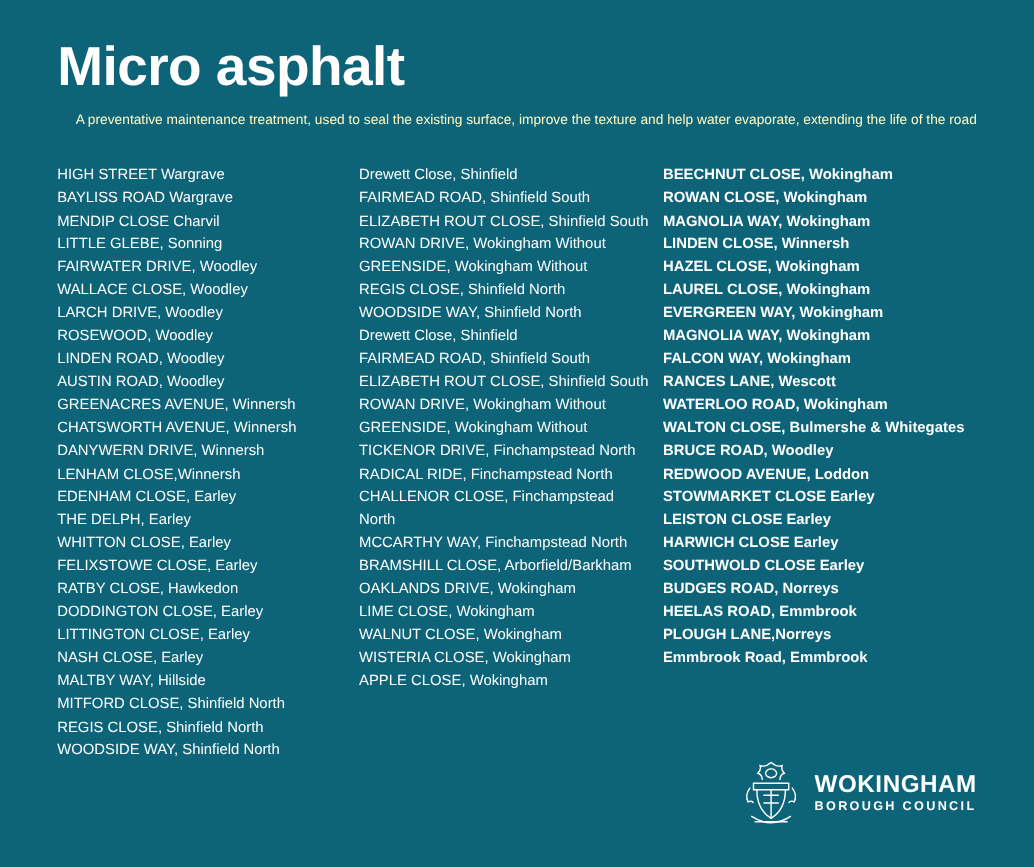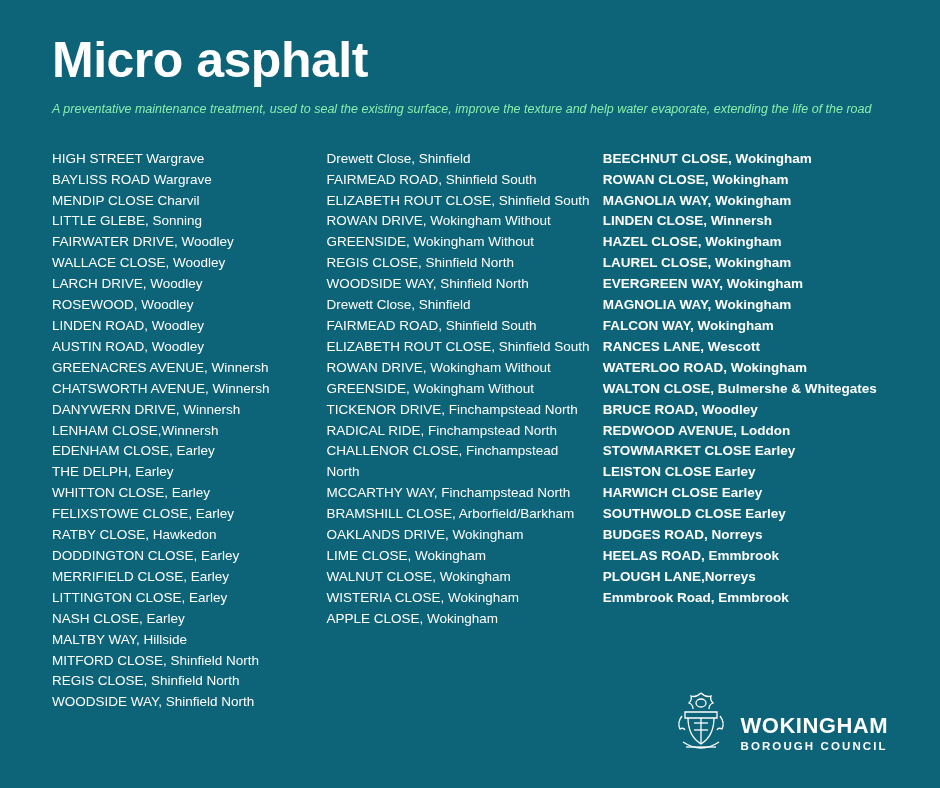--- a/index.html
+++ b/index.html
@@ -23,24 +23,24 @@
   }
   .title {
     font-size: 50px;
     font-weight: bold;
     line-height: 1.05;
     letter-spacing: -0.5px;
     margin: 0 0 14px 0;
   }
   .subtitle {
     font-size: 12.5px;
-    font-style: italic;
     line-height: 1.3;
     margin: 0 0 32px 0;
-    color: #86efac;
+    color: #fef9c3;
+    text-align: right;
   }
   .columns {
     display: flex;
     gap: 0;
     align-items: flex-start;
   }
   .col {
     box-sizing: border-box;
   }
   .col-1 { width: 288px; padding-right: 10px; }
@@ -49,21 +49,21 @@
   .entry {
     font-size: 13.5px;
     line-height: 20.9px;
     color: #ffffff;
   }
   .logo {
     position: absolute;
     right: 52px;
     bottom: 36px;
     display: flex;
-    align-items: flex-end;
+    align-items: center;
     gap: 12px;
   }
   .crest {
     width: 56px;
     height: 62px;
     display: block;
   }
   .logo-text {
     display: flex;
     flex-direction: column;
@@ -105,21 +105,20 @@
         <div class="entry">GREENACRES AVENUE, Winnersh</div>
         <div class="entry">CHATSWORTH AVENUE, Winnersh</div>
         <div class="entry">DANYWERN DRIVE, Winnersh</div>
         <div class="entry">LENHAM CLOSE,Winnersh</div>
         <div class="entry">EDENHAM CLOSE, Earley</div>
         <div class="entry">THE DELPH, Earley</div>
         <div class="entry">WHITTON CLOSE, Earley</div>
         <div class="entry">FELIXSTOWE CLOSE, Earley</div>
         <div class="entry">RATBY CLOSE, Hawkedon</div>
         <div class="entry">DODDINGTON CLOSE, Earley</div>
-        <div class="entry">MERRIFIELD CLOSE, Earley</div>
         <div class="entry">LITTINGTON CLOSE, Earley</div>
         <div class="entry">NASH CLOSE, Earley</div>
         <div class="entry">MALTBY WAY, Hillside</div>
         <div class="entry">MITFORD CLOSE, Shinfield North</div>
         <div class="entry">REGIS CLOSE, Shinfield North</div>
         <div class="entry">WOODSIDE WAY, Shinfield North</div>
       </div>
     <div class="col col-2" id="col2">
         <div class="entry">Drewett Close, Shinfield</div>
         <div class="entry">FAIRMEAD ROAD, Shinfield South</div>

